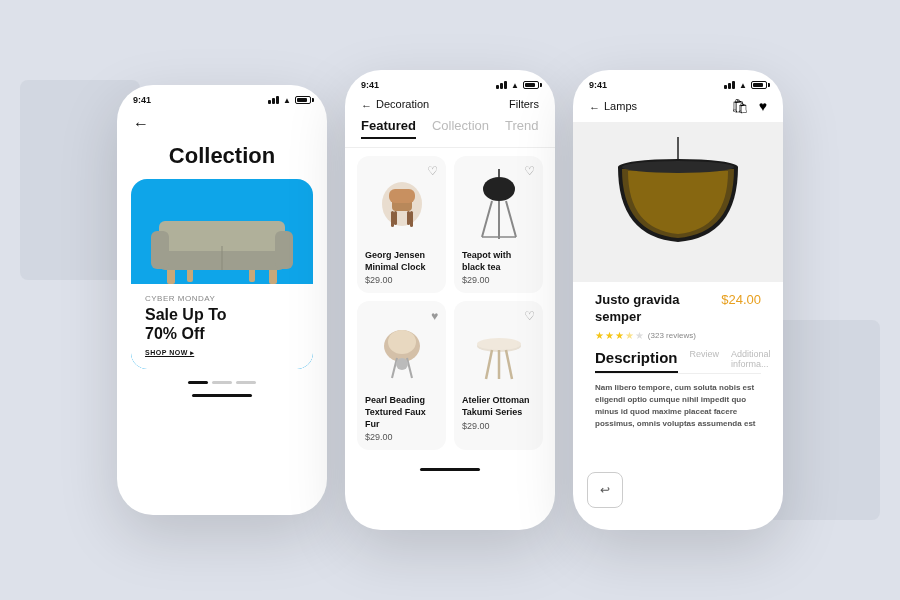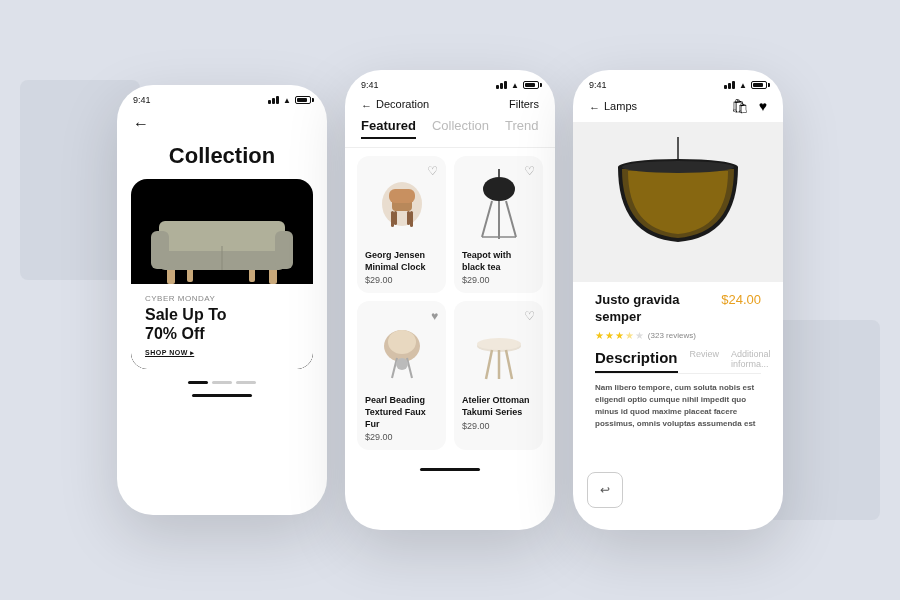--- a/index.html
+++ b/index.html
@@ -51,21 +51,21 @@
     .phone-2 { width: 210px; height: 460px; }
     .phone-3 { width: 210px; height: 460px; }
 
     
     .status-bar {
       display: flex;
       justify-content: space-between;
       align-items: center;
       padding: 10px 16px 4px;
       font-size: 9px;
-      font-weight: 400;
+      font-weight: 700;
       color: #111;
     }
     .status-icons {
       display: flex;
       gap: 4px;
       align-items: center;
     }
     .signal-bar {
       display: flex;
       gap: 1px;
@@ -122,21 +122,21 @@
     }
     .phone1-title {
       text-align: center;
       font-size: 22px;
       font-weight: 700;
       color: #111;
       padding: 4px 16px 10px;
     }
     .phone1-hero {
       margin: 0 14px;
-      background: #000000;
+      background: #0ea5e9;
       border-radius: 16px;
       height: 190px;
       position: relative;
       overflow: hidden;
       display: flex;
       flex-direction: column;
       justify-content: flex-end;
     }
     .sofa-img {
       position: absolute;

